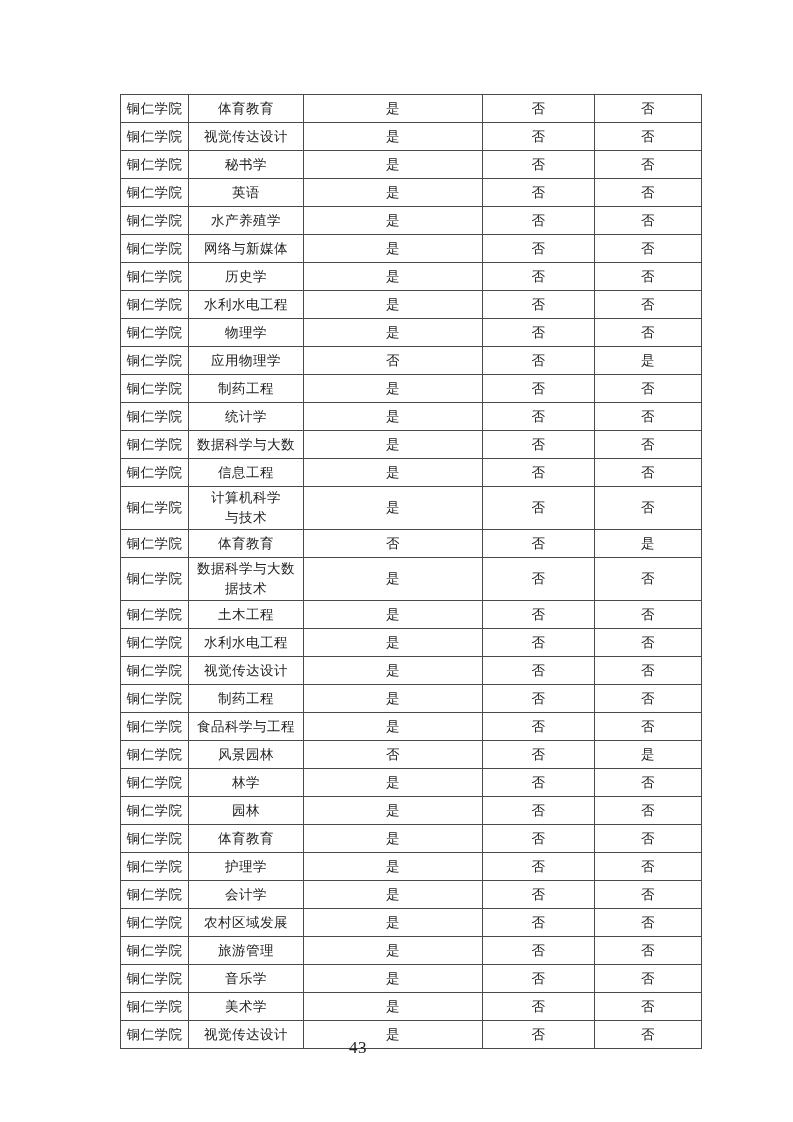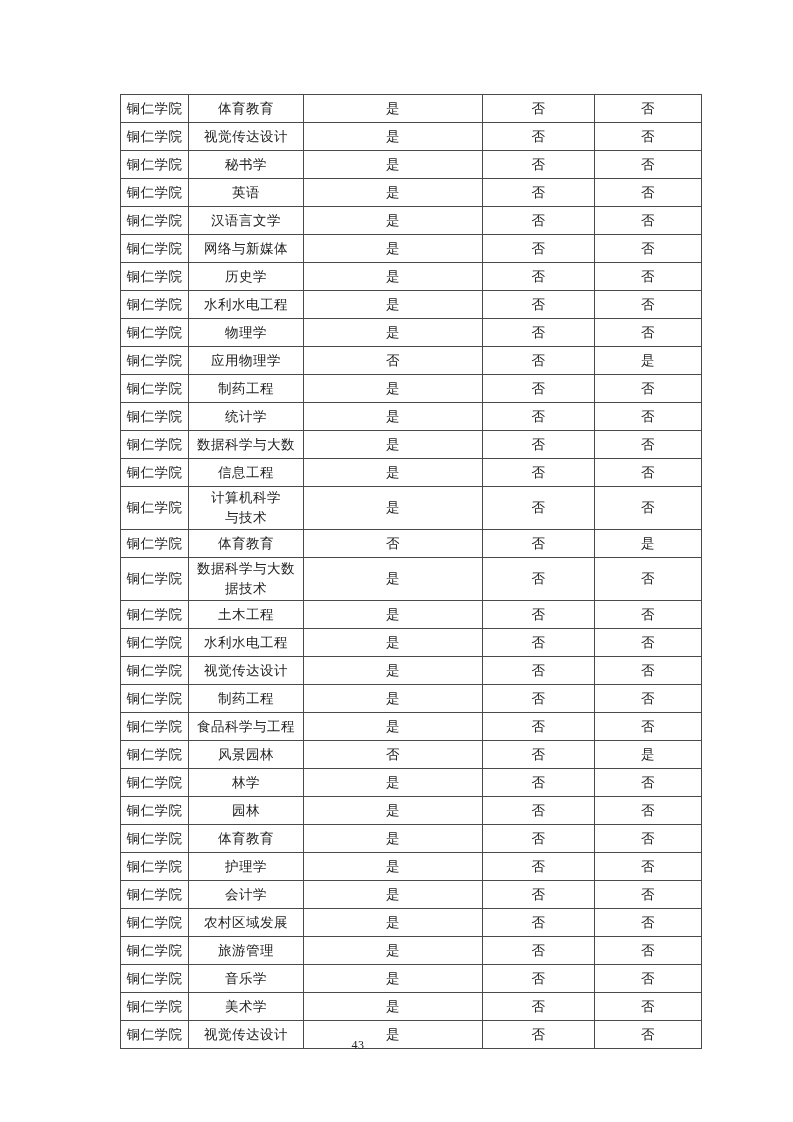--- a/index.html
+++ b/index.html
@@ -41,21 +41,21 @@
   .col-major  { width: 115px; }
   .col-v1     { width: 179px; }
   .col-v2     { width: 112px; }
   .col-v3     { width: 107px; }
   .page-number {
     position: absolute;
     left: 0;
     right: 0;
     top: 1038px;
     text-align: center;
-    font-size: 12px;
+    font-size: 17px;
     color: #222222;
     letter-spacing: 0.5px;
   }
 </style>
 </head>
 <body>
 
 <div class="page">
 
   <table class="doc-table">
@@ -94,21 +94,21 @@
     <tr>
       <td>铜仁学院</td>
       <td>英语</td>
       <td>是</td>
       <td>否</td>
       <td>否</td>
     </tr>
 
     <tr>
       <td>铜仁学院</td>
-      <td>汉语言文学</td>
+      <td>水产养殖学</td>
       <td>是</td>
       <td>否</td>
       <td>否</td>
     </tr>
 
     <tr>
       <td>铜仁学院</td>
       <td>网络与新媒体</td>
       <td>是</td>
       <td>否</td>

